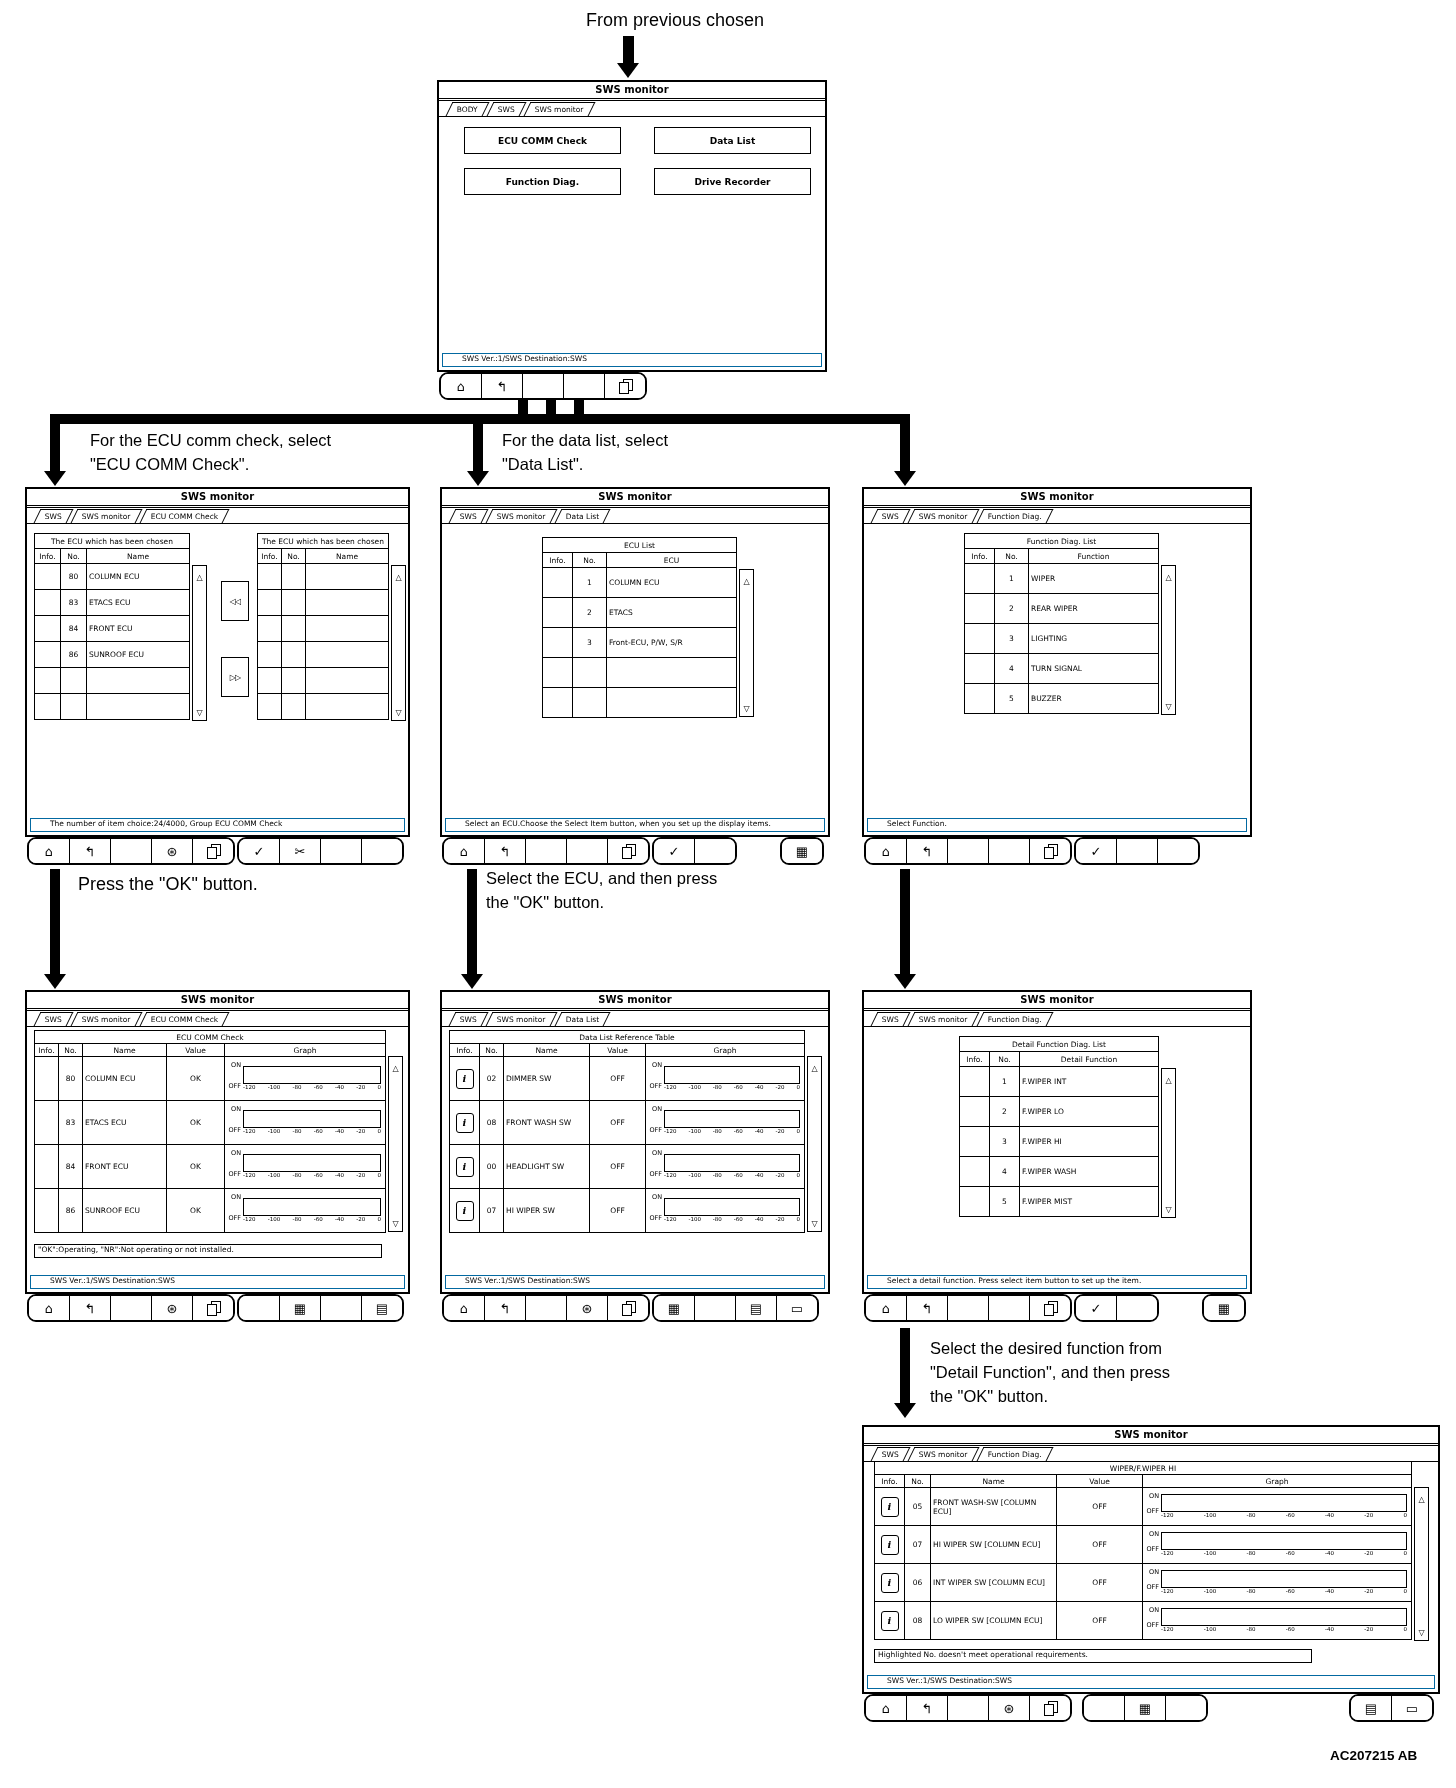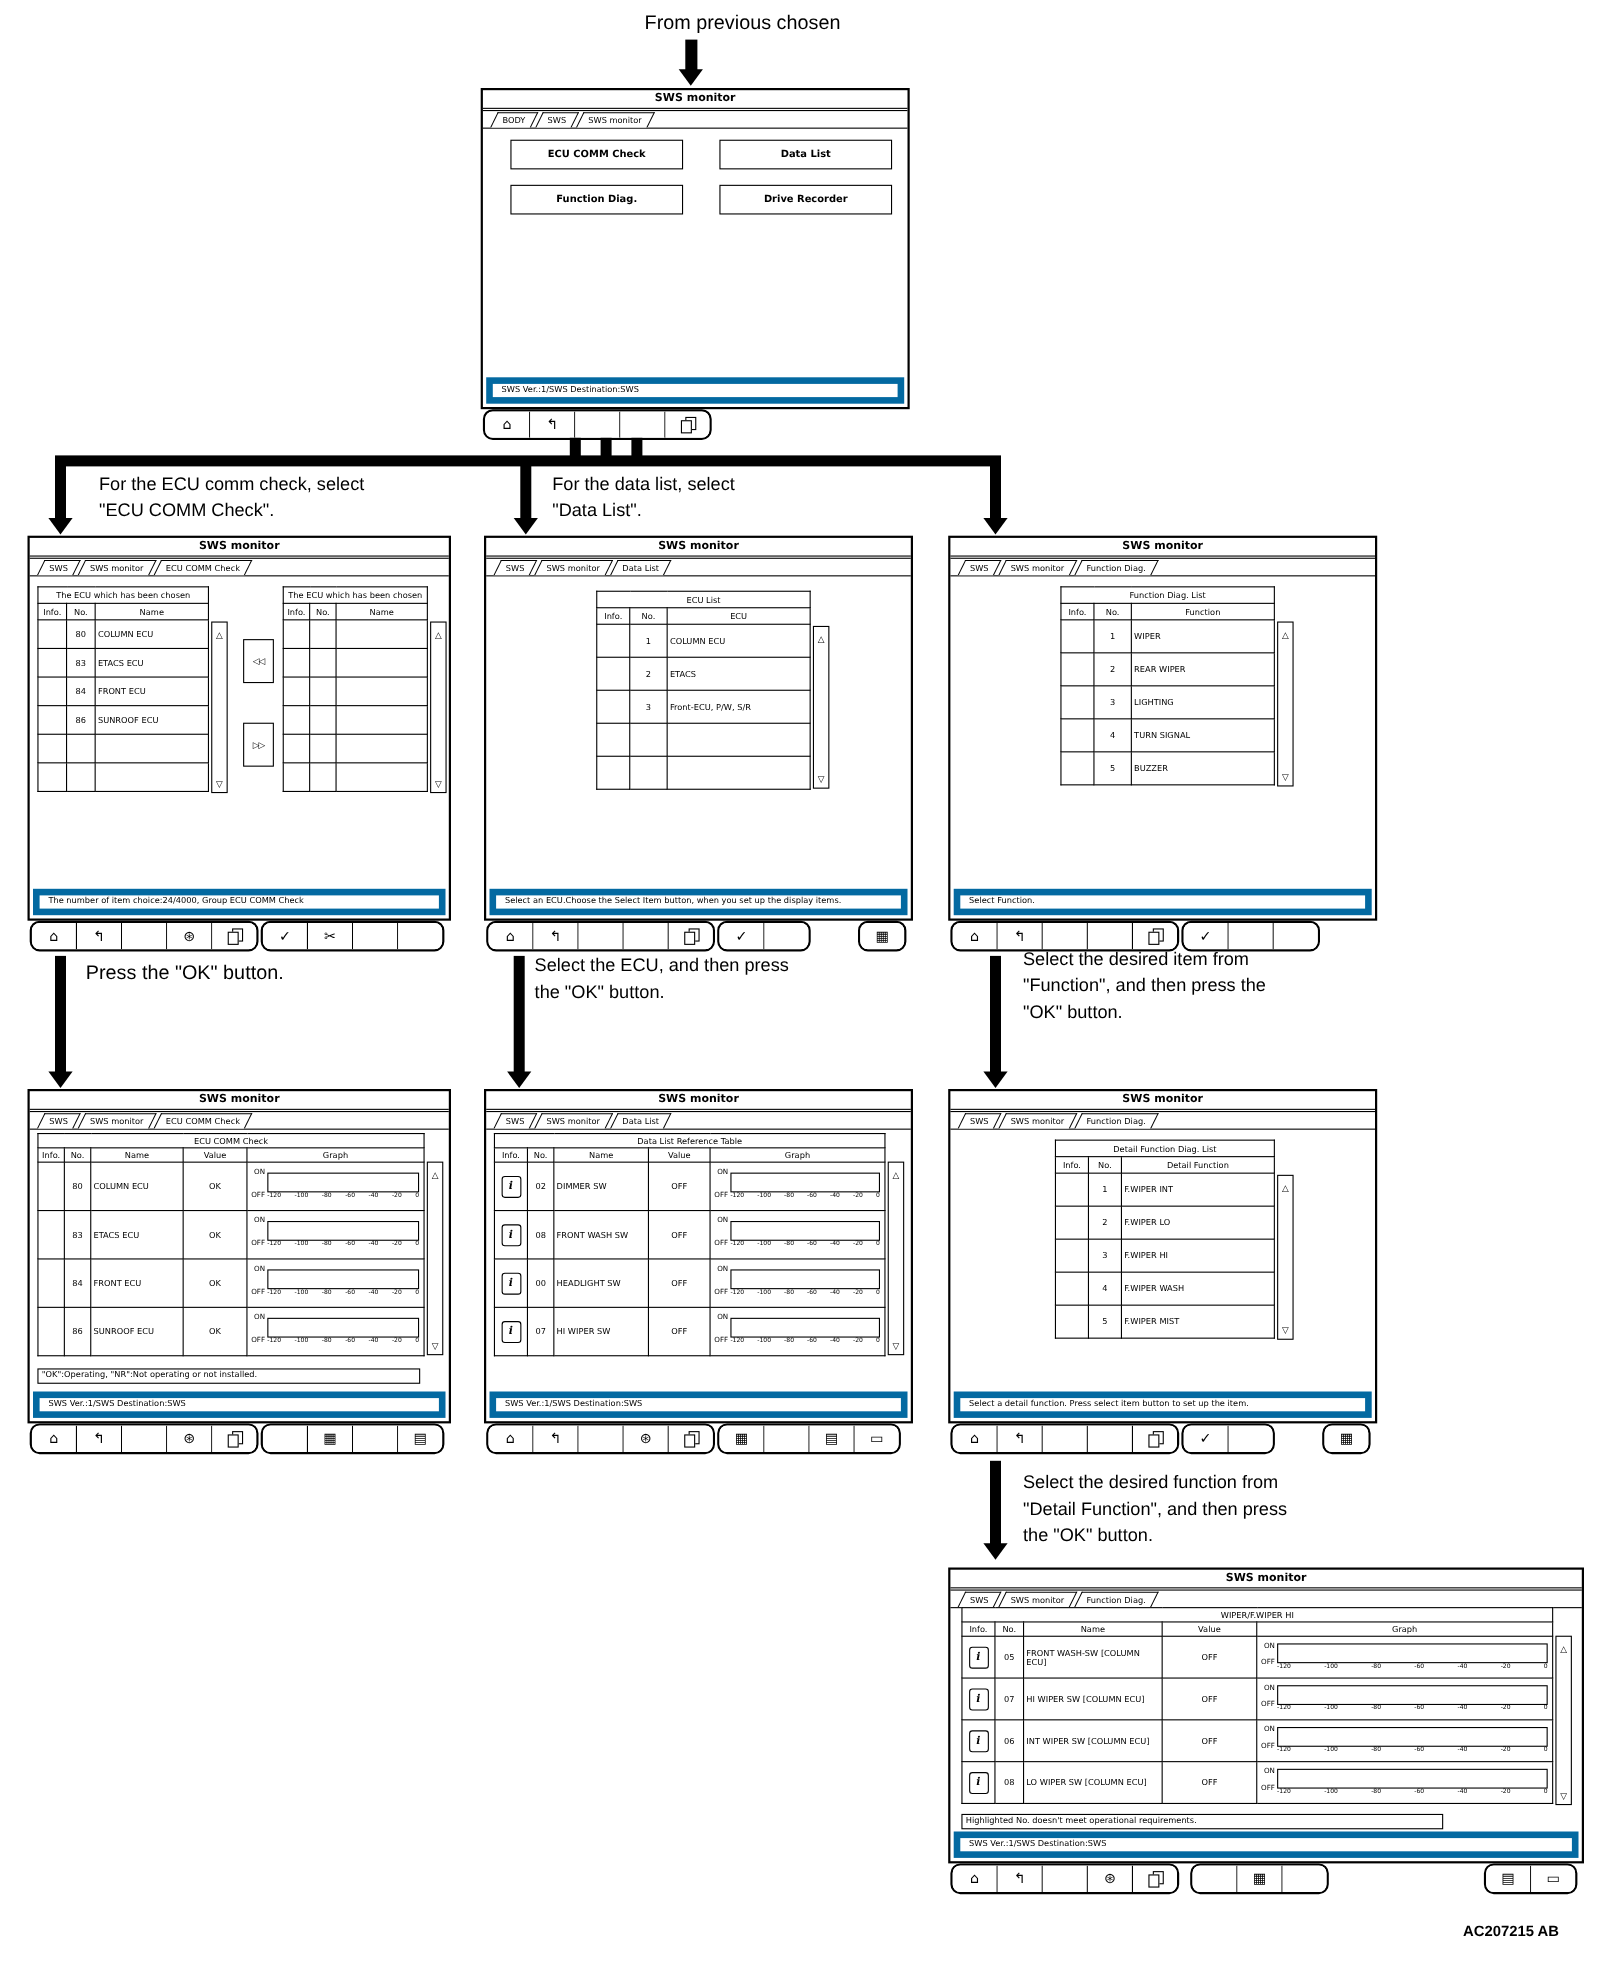--- a/index.html
+++ b/index.html
@@ -13,21 +13,21 @@
   .screen{position:absolute}
   .frame{position:absolute;border:2px solid #000;background:#fff}
   .ttl{height:16px;line-height:16px;border-bottom:3px double #000;text-align:center;
        font-weight:bold;font-size:10px}
   .tabs{height:15px;border-bottom:1px solid #000;display:flex;align-items:flex-end;
         padding-left:10px;gap:4px}
   .tab{height:13px;border:1px solid #000;border-bottom:none;transform:skewX(-26deg);
        display:flex;align-items:center;padding:0 7px;background:#fff}
   .tab>span{transform:skewX(26deg);font-size:7.5px;white-space:nowrap}
   .sbar{position:absolute;left:3px;right:3px;bottom:3px;height:12px;line-height:10px;
-        border:6px solid #0369a1;font-size:7.5px;padding:0 8px;white-space:nowrap;overflow:hidden}
+        border:1px solid #0369a1;font-size:7.5px;padding:0 19px;white-space:nowrap;overflow:hidden}
   .nstrip{position:absolute;height:12px;line-height:10px;border:1px solid #000;font-size:7.5px;
         padding:0 3px;white-space:nowrap;overflow:hidden}
   table{border-collapse:collapse;position:absolute;background:#fff;table-layout:fixed}
   .tb{border:1.5px solid #000}
   .tb th,.tb td{border:1px solid #000;font-size:7.5px;font-weight:normal;padding:0 2px;
         text-align:center;box-sizing:border-box;overflow:hidden}
   .tb th{height:15px}
   .tb td{height:26px}
   .tb td.nm{text-align:left}
   .r30 td{height:30px}
@@ -458,25 +458,20 @@
   <div class="bar" style="left:467px;top:869px;width:10px;height:106px"></div>
   <div class="head" style="left:461px;top:974px"></div>
   <div class="bar" style="left:900px;top:869px;width:10px;height:106px"></div>
   <div class="head" style="left:894px;top:974px"></div>
 
   <div class="cap" style="left:78px;top:872px;font-size:18px">Press the "OK" button.</div>
   <div class="cap" style="left:486px;top:866px">
     <div>Select the ECU, and then press</div>
       <div>the "OK" button.</div>
   </div>
-  <div class="cap" style="left:930px;top:860px">
-    <div>Select the desired item from</div>
-      <div>"Function", and then press the</div>
-      <div>"OK" button.</div>
-  </div>
 
   <div class="screen" style="left:25px;top:990px;width:385px;height:336px">
     <div class="frame" style="left:0;top:0;width:381px;height:300px">
       <div class="ttl">SWS monitor</div>
       <div class="tabs">
         <div class="tab">
             <span>SWS</span>
           </div>
         <div class="tab">
             <span>SWS monitor</span>

